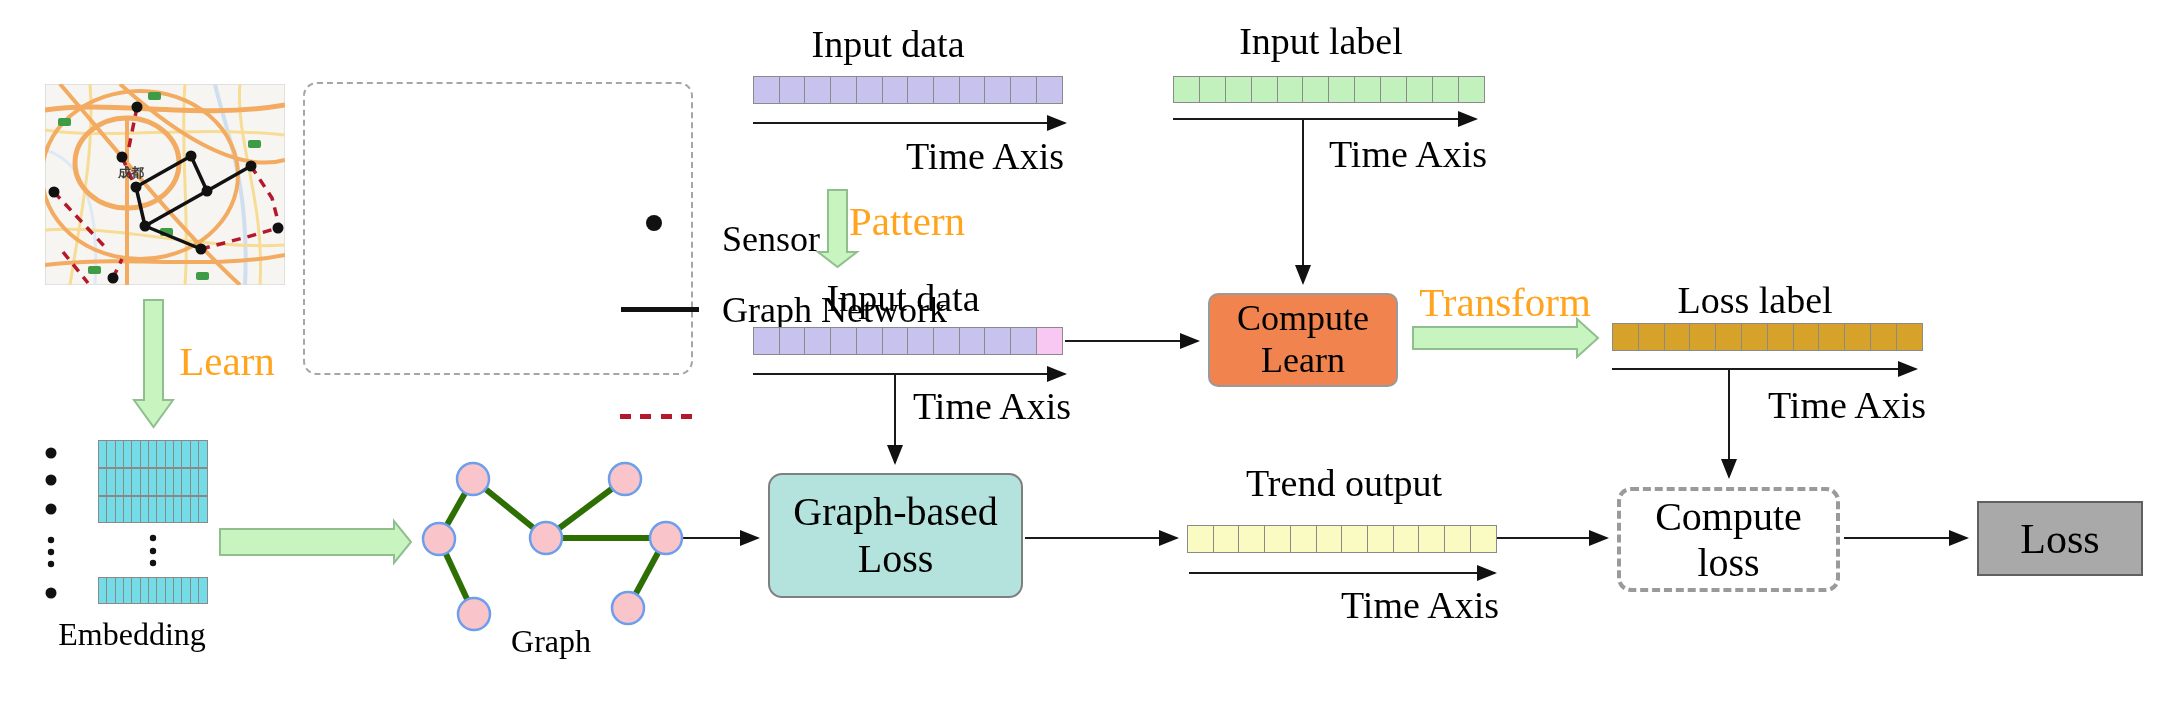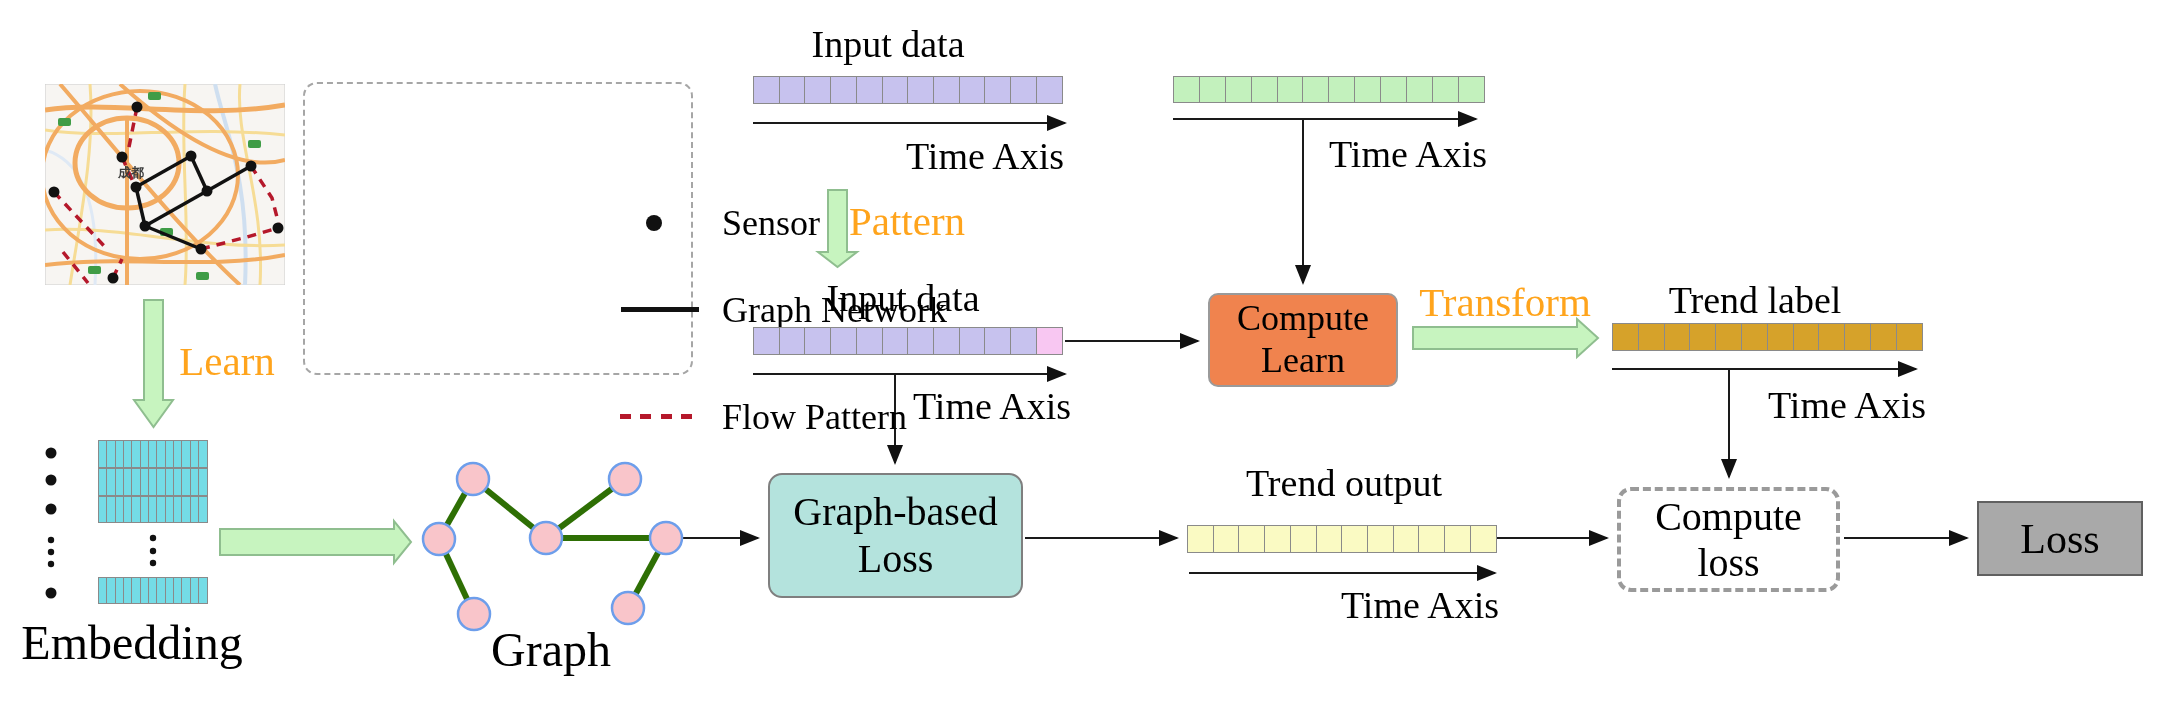--- a/index.html
+++ b/index.html
@@ -4,21 +4,21 @@
 <style>
   html,body{margin:0;padding:0;background:#ffffff;}
   #canvas{
     position:relative;width:2167px;height:711px;background:#ffffff;overflow:hidden;
     font-family:"Liberation Serif","DejaVu Serif",serif;color:#000;
   }
   #wires{position:absolute;left:0;top:0;width:2167px;height:711px;}
   .lbl{position:absolute;white-space:nowrap;line-height:1.05;transform:translateX(-50%);font-size:38px;}
   .lbl.left{transform:none;}
   .lbl.orange{color:#FFA41C;font-size:41px;}
-  .lbl.big{font-size:48px;}
+  .lbl.big{font-size:32px;}
   .bar{position:absolute;display:flex;}
   .seg{flex:1;border:1.5px solid #8a8a8a;margin-left:-1.5px;}
   .seg:first-child{margin-left:0;}
   .striperow{position:absolute;display:flex;}
   .stripe{flex:1;border:1.5px solid #8a8a8a;margin-left:-1.5px;}
   .stripe:first-child{margin-left:0;}
   .box{position:absolute;display:flex;flex-direction:column;align-items:center;justify-content:center;box-sizing:border-box;text-align:center;}
   #graph-model-box{left:768px;top:473px;width:255px;height:125px;background:#b4e3dd;border:2px solid #7f7f7f;border-radius:14px;font-size:40px;line-height:1.17;}
   #compute-trend-box{left:1208px;top:293px;width:190px;height:94px;background:#f0834e;border:2px solid #9a9a9a;border-radius:10px;font-size:36px;line-height:1.16;}
   #compute-loss-box{left:1617px;top:487px;width:223px;height:105px;background:#ffffff;border:4px dashed #9a9a9a;border-radius:14px;font-size:40px;line-height:1.15;}
@@ -154,30 +154,29 @@
         <circle cx="51" cy="552" r="3.2" fill="#111"></circle>
         <circle cx="51" cy="564" r="3.2" fill="#111"></circle>
         <circle cx="153" cy="538" r="3.2" fill="#111"></circle>
         <circle cx="153" cy="551" r="3.2" fill="#111"></circle>
         <circle cx="153" cy="563" r="3.2" fill="#111"></circle>
       </g>
   </svg>
 
   <div id="legend-box">
     <span class="legend-dot"></span>
-    <span class="legend-label" style="top:121px">Sensor</span>
+    <span class="legend-label" style="top:137px">Sensor</span>
     <span class="legend-line"></span>
     <span class="legend-label" style="top:208px">Graph Network</span>
     <span class="legend-dashes">
         <span></span>
         <span></span>
         <span></span>
         <span></span>
       </span>
-    <span class="legend-label" style="top:315px">Flow Pattern</span>
   </div>
 
   <span class="lbl left" id="map-label">成都</span>
 
   <span class="lbl orange" style="left:227px;top:340px">Learn</span>
   <span class="lbl orange" style="left:907px;top:200px">Pattern</span>
   <span class="lbl orange" style="left:1505px;top:281px">Transform</span>
 
   <div class="striperow" style="left:98px;top:440px;width:110px;height:28px">
       <div class="stripe" style="background: rgb(116, 220, 230);"></div>
@@ -253,20 +252,21 @@
       <div class="seg" style="background: rgb(199, 194, 238);"></div>
       <div class="seg" style="background: rgb(199, 194, 238);"></div>
       <div class="seg" style="background: rgb(199, 194, 238);"></div>
       <div class="seg" style="background: rgb(199, 194, 238);"></div>
       <div class="seg" style="background: rgb(199, 194, 238);"></div>
       <div class="seg" style="background: rgb(199, 194, 238);"></div>
       <div class="seg" style="background: rgb(199, 194, 238);"></div>
     </div>
   <span class="lbl" style="left:985px;top:137px">Time Axis</span>
 
+  <span class="lbl" style="left:1321px;top:22px">Input label</span>
   <div class="bar" style="left:1173px;top:76px;width:312px;height:27px">
       <div class="seg" style="background: rgb(195, 241, 189);"></div>
       <div class="seg" style="background: rgb(195, 241, 189);"></div>
       <div class="seg" style="background: rgb(195, 241, 189);"></div>
       <div class="seg" style="background: rgb(195, 241, 189);"></div>
       <div class="seg" style="background: rgb(195, 241, 189);"></div>
       <div class="seg" style="background: rgb(195, 241, 189);"></div>
       <div class="seg" style="background: rgb(195, 241, 189);"></div>
       <div class="seg" style="background: rgb(195, 241, 189);"></div>
       <div class="seg" style="background: rgb(195, 241, 189);"></div>
@@ -286,21 +286,21 @@
       <div class="seg" style="background: rgb(199, 194, 238);"></div>
       <div class="seg" style="background: rgb(199, 194, 238);"></div>
       <div class="seg" style="background: rgb(199, 194, 238);"></div>
       <div class="seg" style="background: rgb(199, 194, 238);"></div>
       <div class="seg" style="background: rgb(199, 194, 238);"></div>
       <div class="seg" style="background: rgb(199, 194, 238);"></div>
       <div class="seg" style="background: rgb(248, 199, 242);"></div>
     </div>
   <span class="lbl" style="left:992px;top:387px">Time Axis</span>
 
-  <span class="lbl" style="left:1755px;top:281px">Trend label</span>
+  <span class="lbl" style="left:1755px;top:281px">Loss label</span>
   <div class="bar" style="left:1612px;top:323px;width:311px;height:28px">
       <div class="seg" style="background: rgb(214, 162, 42);"></div>
       <div class="seg" style="background: rgb(214, 162, 42);"></div>
       <div class="seg" style="background: rgb(214, 162, 42);"></div>
       <div class="seg" style="background: rgb(214, 162, 42);"></div>
       <div class="seg" style="background: rgb(214, 162, 42);"></div>
       <div class="seg" style="background: rgb(214, 162, 42);"></div>
       <div class="seg" style="background: rgb(214, 162, 42);"></div>
       <div class="seg" style="background: rgb(214, 162, 42);"></div>
       <div class="seg" style="background: rgb(214, 162, 42);"></div>

